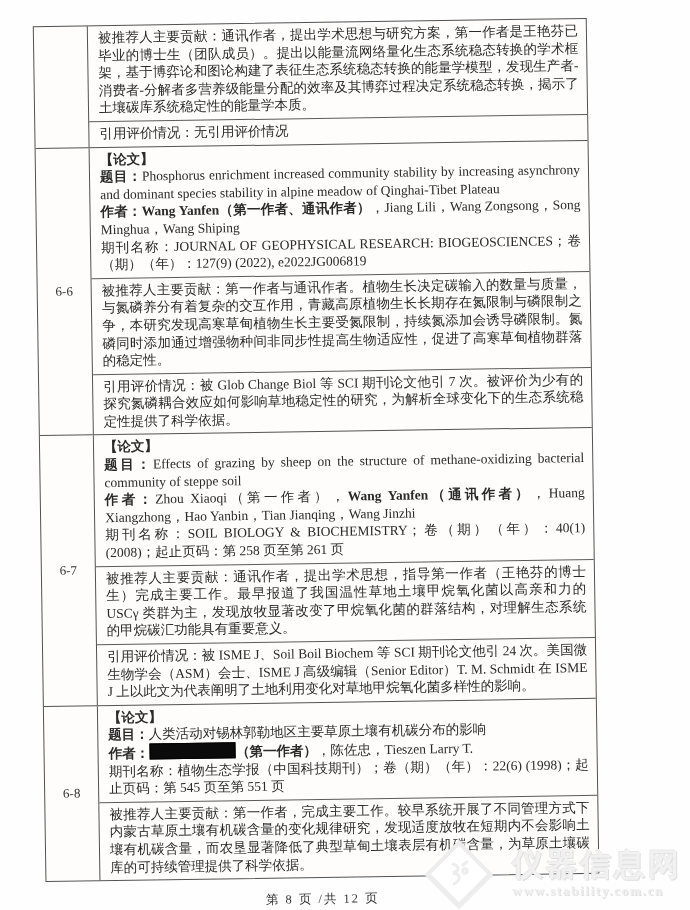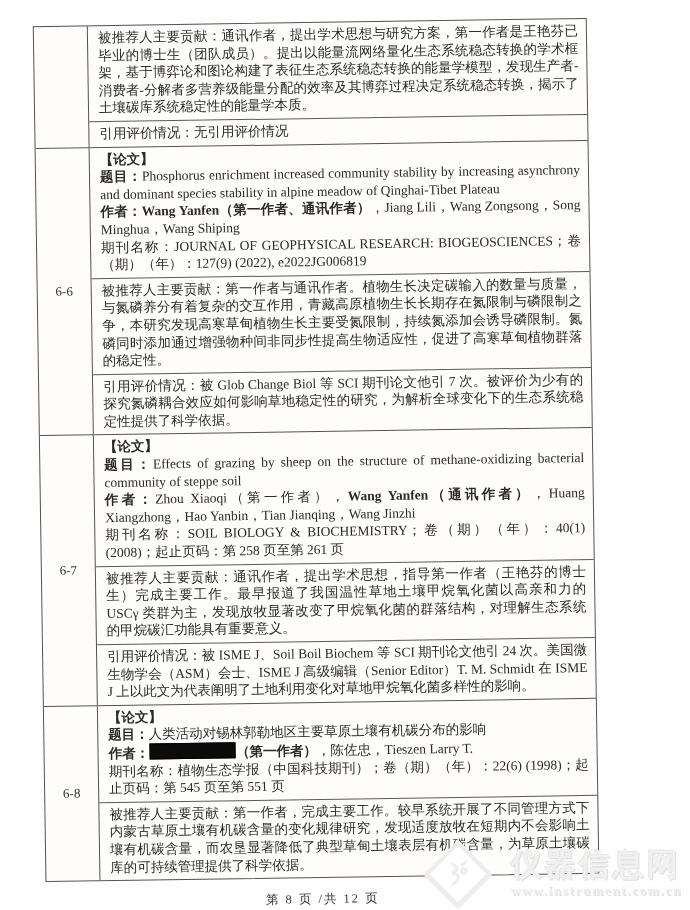--- a/index.html
+++ b/index.html
@@ -114,15 +114,15 @@
     <svg class="wm-glyph" viewBox="0 0 30 30">
       <g fill="none" stroke="#ededed" stroke-width="3" stroke-linecap="round">
         <path d="M9 5 C 16 8, 15 12, 9 14 C 17 15, 17 21, 10 25"></path>
         <path d="M19 6 l4 -3"></path>
         <circle cx="21" cy="12" r="2.2"></circle>
       </g>
     </svg>
   </div>
   <div class="wm-text">
     <span class="wm-name">仪器信息网</span>
-    <span class="wm-url">www.instrument.com.cn</span>
+    <span class="wm-url">www.stability.com.cn</span>
   </div>
 </div>
 
 </body></html>

